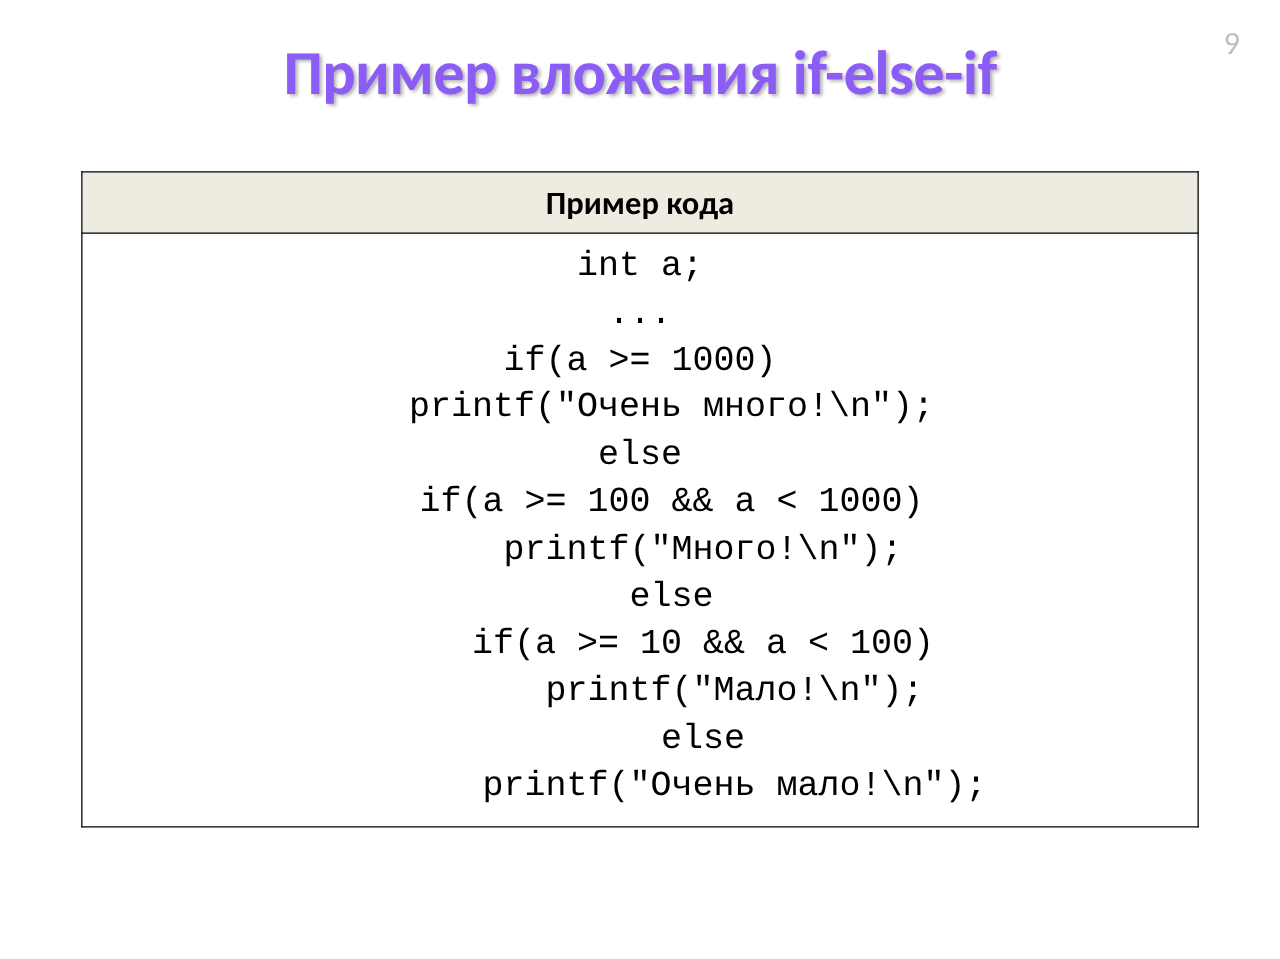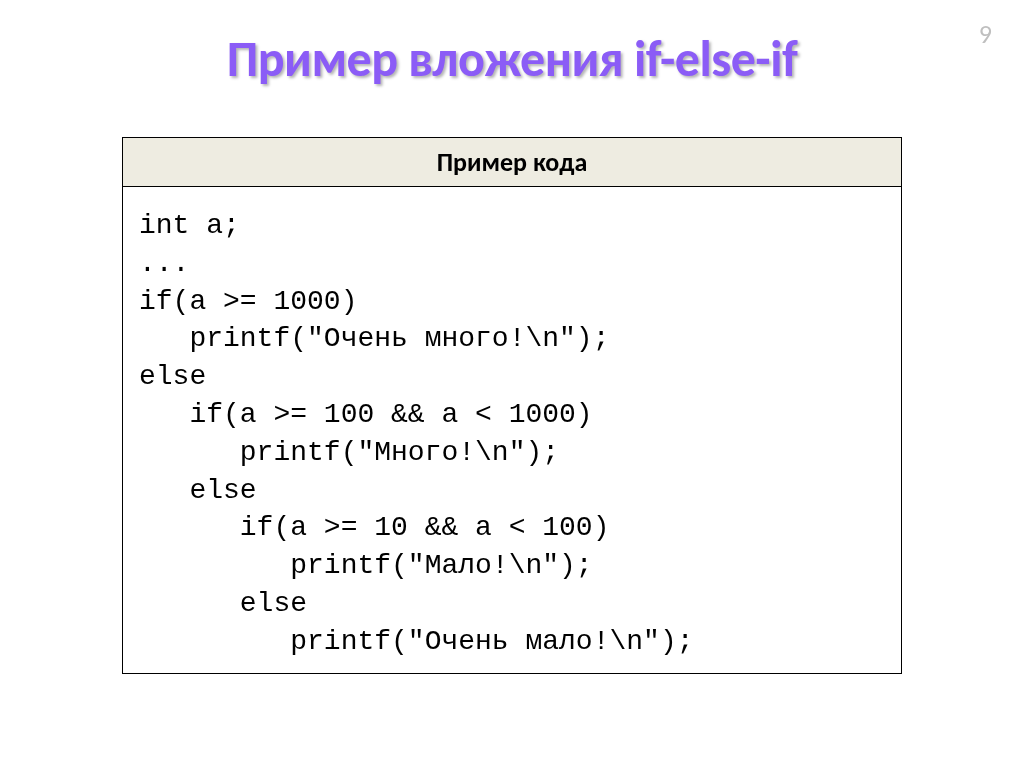--- a/index.html
+++ b/index.html
@@ -28,36 +28,37 @@
       font-size: 50px;
       font-weight: 700;
       color: #8b5cf6;
       margin-top: 28px;
       text-shadow: 2px 2px 3px rgba(0,0,0,0.3);
       letter-spacing: -0.5px;
     }
     .code-table {
       margin: 48px auto 0 auto;
       border-collapse: collapse;
-      width: 780px;
+      width: 894px;
     }
     .code-table-header {
       border: 1px solid #000000;
       background: #eeece1;
       text-align: center;
       font-size: 26px;
       font-weight: 700;
       color: #000000;
       padding: 8px 0;
       font-family: Calibri, Arial, sans-serif;
     }
     .code-table-body {
       border: 1px solid #000000;
       background: #ffffff;
-      padding: 20px 16px 12px 16px;
+      padding: 8px 16px 12px 16px;
+      text-align: center;
     }
     .code-block {
       font-family: "Courier New", Courier, monospace;
       font-size: 28px;
       line-height: 1.35;
       color: #000000;
       white-space: pre;
     }
   </style>
 </head>

